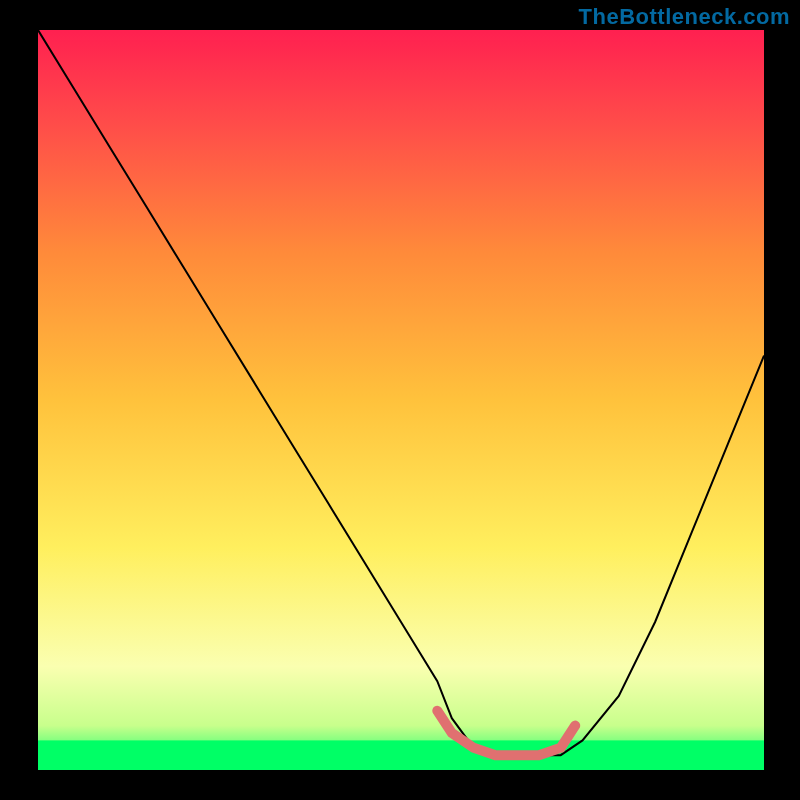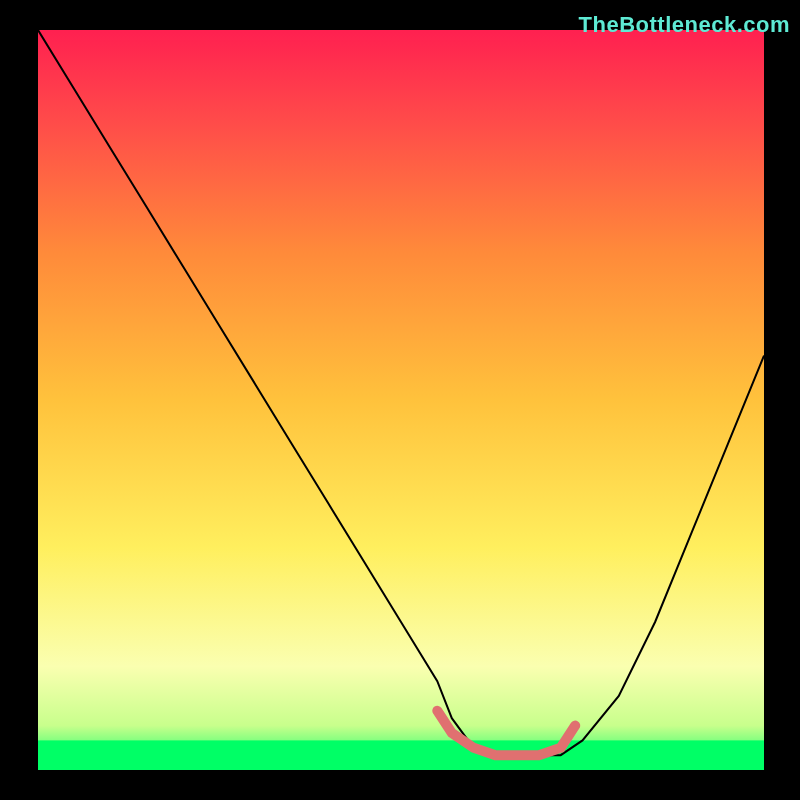--- a/index.html
+++ b/index.html
@@ -12,23 +12,23 @@
     font-family: Arial, Helvetica, sans-serif;
   }
   .frame {
     position: relative;
     width: 800px;
     height: 800px;
     background: #000;
   }
   .watermark {
     position: absolute;
-    top: 12px;
+    top: 4px;
     right: 10px;
-    color: #5eead4;
+    color: #0369a1;
     font-size: 22px;
     font-weight: bold;
     letter-spacing: 0.5px;
     z-index: 10;
   }
   .plot {
     position: absolute;
     left: 38px;
     top: 30px;
     width: 726px;

